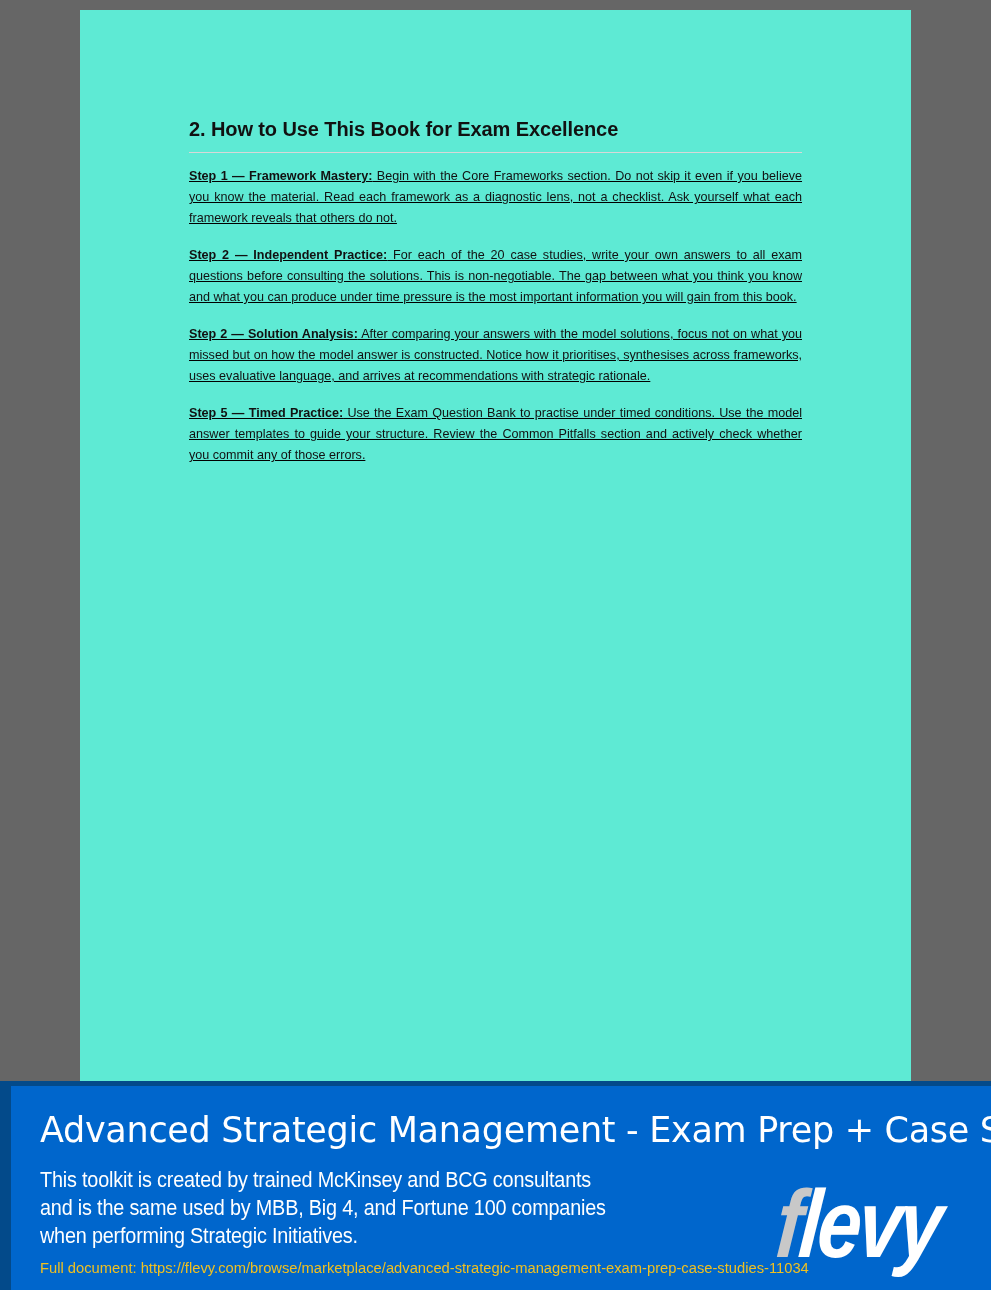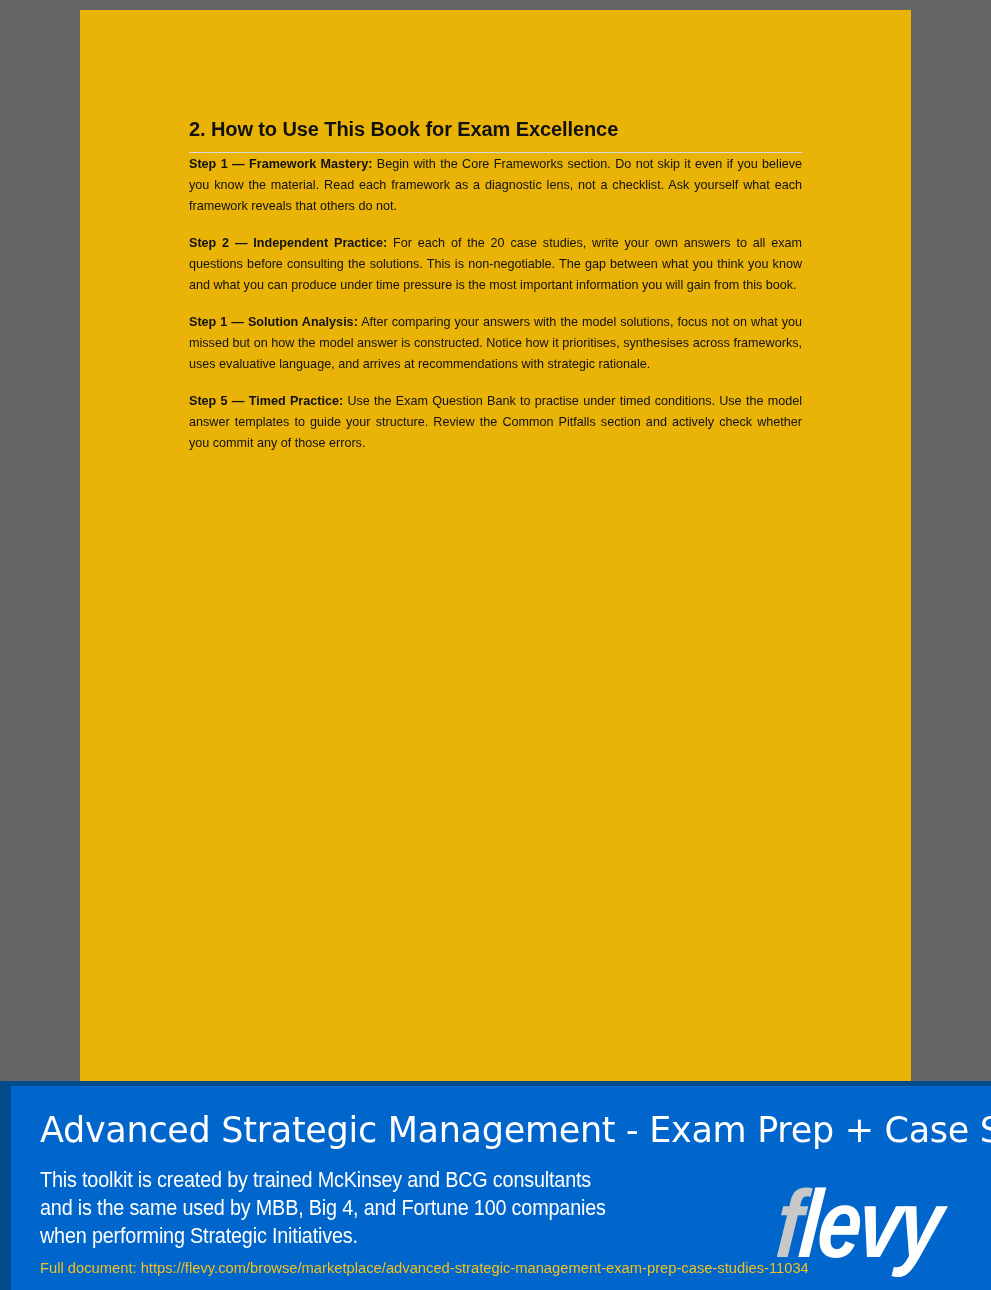--- a/index.html
+++ b/index.html
@@ -3,37 +3,37 @@
 <meta charset="utf-8">
 <style>
   html, body { margin: 0; padding: 0; }
   body {
     width: 991px; height: 1290px; overflow: hidden;
     background: #666666; position: relative;
     font-family: "Liberation Sans", sans-serif;
   }
   .page {
     position: absolute; left: 80px; top: 10px;
-    width: 831px; height: 1080px; background: #eab308;
+    width: 831px; height: 1080px; background: #5eead4;
   }
   .content {
     position: absolute; left: 109px; top: 108px; width: 613px;
   }
   .heading {
     font-size: 20px; font-weight: bold; color: #111;
     margin: 0; padding-bottom: 11px;
     border-bottom: 1px solid #d8d8d8;
     letter-spacing: -0.1px;
   }
   .step {
     font-size: 12.6px; line-height: 21px; color: #111;
     text-align: justify; margin: 0;
   }
   .step + .step { margin-top: 16px; }
-  .steps { margin-top: 1px; }
+  .steps { margin-top: 13px; text-decoration: underline; }
   .step b { font-weight: bold; }
 
   .banner {
     position: absolute; left: 0; top: 1081px; width: 991px; height: 209px;
     background: #034a8a;
   }
   .banner-inner {
     position: absolute; left: 11px; top: 5px; right: 0; bottom: 0;
     background: #0066cc; overflow: hidden;
   }
@@ -64,21 +64,21 @@
 </style>
 </head>
 <body>
 
 <div class="page">
   <div class="content">
     <h2 class="heading">2. How to Use This Book for Exam Excellence</h2>
     <div class="steps">
       <p class="step"><b>Step 1 — Framework Mastery:</b><span> Begin with the Core Frameworks section. Do not skip it even if you believe you know the material. Read each framework as a diagnostic lens, not a checklist. Ask yourself what each framework reveals that others do not.</span></p>
       <p class="step"><b>Step 2 — Independent Practice:</b><span> For each of the 20 case studies, write your own answers to all exam questions before consulting the solutions. This is non-negotiable. The gap between what you think you know and what you can produce under time pressure is the most important information you will gain from this book.</span></p>
-      <p class="step"><b>Step 1 — Solution Analysis:</b><span> After comparing your answers with the model solutions, focus not on what you missed but on how the model answer is constructed. Notice how it prioritises, synthesises across frameworks, uses evaluative language, and arrives at recommendations with strategic rationale.</span></p>
+      <p class="step"><b>Step 2 — Solution Analysis:</b><span> After comparing your answers with the model solutions, focus not on what you missed but on how the model answer is constructed. Notice how it prioritises, synthesises across frameworks, uses evaluative language, and arrives at recommendations with strategic rationale.</span></p>
       <p class="step"><b>Step 5 — Timed Practice:</b><span> Use the Exam Question Bank to practise under timed conditions. Use the model answer templates to guide your structure. Review the Common Pitfalls section and actively check whether you commit any of those errors.</span></p>
     </div>
   </div>
 </div>
 
 <div class="banner">
   <div class="banner-inner">
     <div class="banner-title">Advanced Strategic Management - Exam Prep + Case Studies</div>
     <div class="banner-desc">This toolkit is created by trained McKinsey and BCG consultants and is the same used by MBB, Big 4, and Fortune 100 companies when performing Strategic Initiatives.</div>
     <div class="banner-link">Full document: https://flevy.com/browse/marketplace/advanced-strategic-management-exam-prep-case-studies-11034</div>

